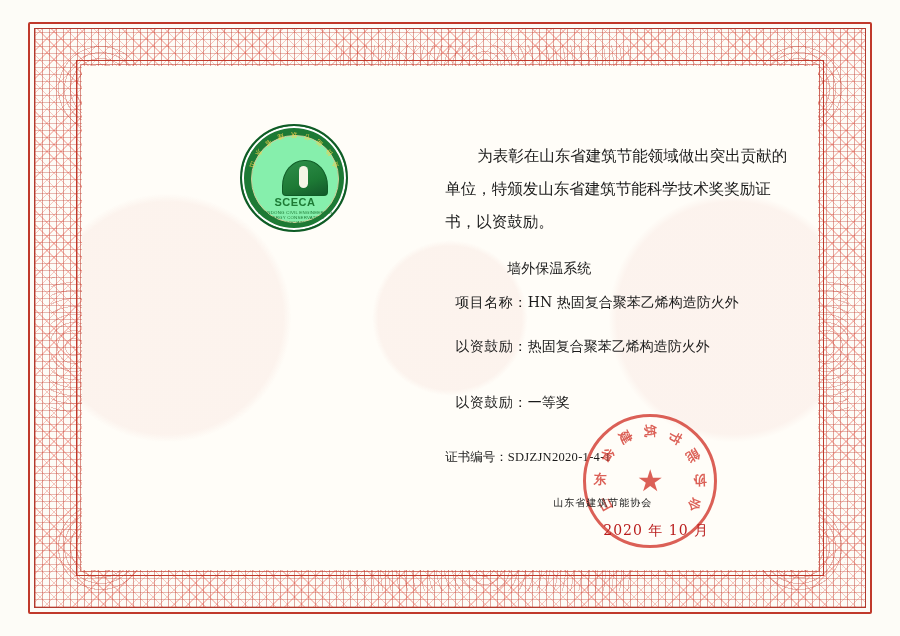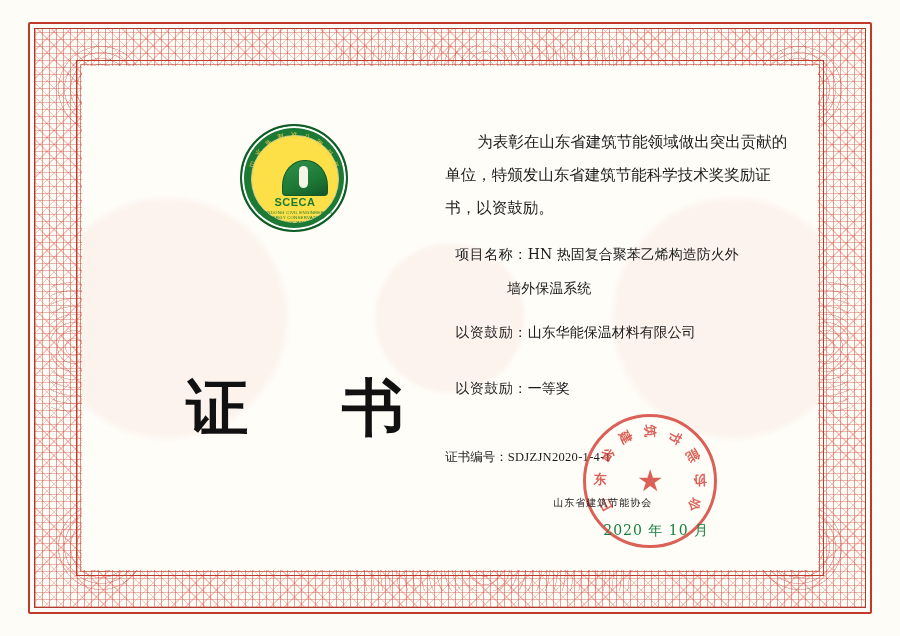--- a/index.html
+++ b/index.html
@@ -109,33 +109,34 @@
   }
   .left-col{
     width:48%;
     position:relative;
   }
   .right-col{
     width:52%;
     position:relative;
     padding:60px 18px 0 10px;
     box-sizing:border-box;
+    margin-top:14px;
   }
   
   .logo{
     position:absolute;left:158px;top:58px;
     width:104px;height:104px;border-radius:50%;
     background:#1d7a35;
     border:2px solid #0f5c26;
     box-shadow:0 0 0 2px #fff inset;
   }
   .logo-inner{
     position:absolute;left:9px;top:9px;width:86px;height:86px;
     border-radius:50%;
-    background:#fde047;
+    background:#86efac;
     border:1px solid #cfcf9a;
   }
   .logo-ring-text{
     position:absolute;left:0;top:0;width:104px;height:104px;
     border-radius:50%;
   }
   .logo-ring-text span{
     position:absolute;left:50%;top:50%;
     font-size:6.5px;color:#f2d24a;
     font-family:"Liberation Sans", sans-serif;
@@ -199,21 +200,21 @@
     font-family:"DejaVu Serif", serif;
   }
   .cert-no .num{font-family:"Liberation Serif", serif;letter-spacing:.3px;}
   .issuer{
     position:absolute;left:118px;bottom:60px;
     font-size:10px;color:#1a1a1a;letter-spacing:1px;
     font-family:"DejaVu Serif", serif;
   }
   .issue-date{
     position:absolute;left:168px;bottom:30px;
-    font-size:14px;color:#15803d;letter-spacing:1px;
+    font-size:14px;color:#b91c1c;letter-spacing:1px;
     font-family:"DejaVu Serif", serif;
   }
   
   .seal{
     position:absolute;left:148px;bottom:22px;
     width:128px;height:128px;border-radius:50%;
     border:3px solid #d2352a;
     opacity:.78;
     pointer-events:none;
   }
@@ -268,38 +269,37 @@
             <span style="transform: rotate(-36deg) translate(0px, -44px) rotate(180deg) translate(-50%, -50%);">省</span>
             <span style="transform: rotate(-18deg) translate(0px, -44px) rotate(180deg) translate(-50%, -50%);">建</span>
             <span style="transform: rotate(0deg) translate(0px, -44px) rotate(180deg) translate(-50%, -50%);">筑</span>
             <span style="transform: rotate(18deg) translate(0px, -44px) rotate(180deg) translate(-50%, -50%);">节</span>
             <span style="transform: rotate(36deg) translate(0px, -44px) rotate(180deg) translate(-50%, -50%);">能</span>
             <span style="transform: rotate(54deg) translate(0px, -44px) rotate(180deg) translate(-50%, -50%);">协</span>
             <span style="transform: rotate(72deg) translate(0px, -44px) rotate(180deg) translate(-50%, -50%);">会</span>
           </div>
         </div>
 
-      <div class="big-title">证 书</div>
     </div>
 
     <div class="right-col">
 
       <p class="para">为表彰在山东省建筑节能领域做出突出贡献的单位，特颁发山东省建筑节能科学技术奖奖励证书，以资鼓励。</p>
 
+      <div class="field project-l2">
+        <span>墙外保温系统</span>
+      </div>
       <div class="field project">
         <span class="label">项目名称：</span><span>HN 热固复合聚苯乙烯构造防火外</span>
       </div>
-      <div class="field project-l2">
-        <span>墙外保温系统</span>
-      </div>
 
       <div class="spacer-sm"></div>
 
       <div class="field">
-        <span class="label">以资鼓励：</span><span>山东华能保温材料有限公司</span>
+        <span class="label">以资鼓励：</span><span>热固复合聚苯乙烯构造防火外</span>
       </div>
 
       <div class="spacer-md"></div>
 
       <div class="field">
         <span class="label">以资鼓励：</span><span>一等奖</span>
       </div>
 
       <div class="cert-no">
         <span class="label">证书编号：</span><span class="num">SDJZJN2020-1-4-1</span>

